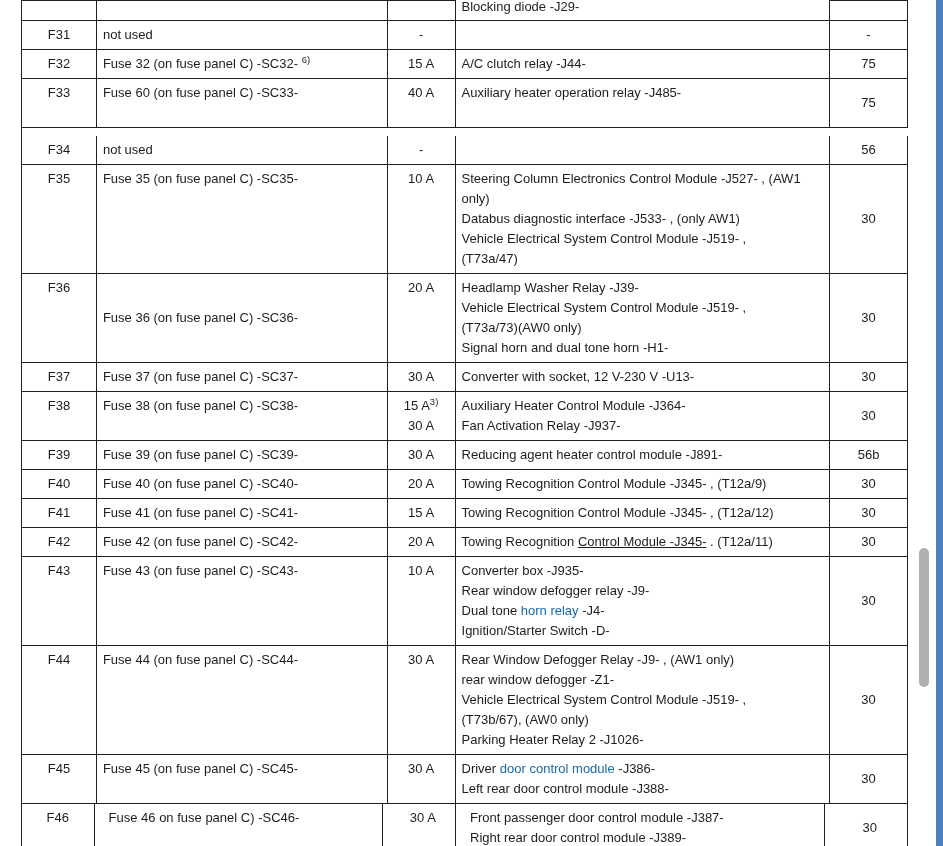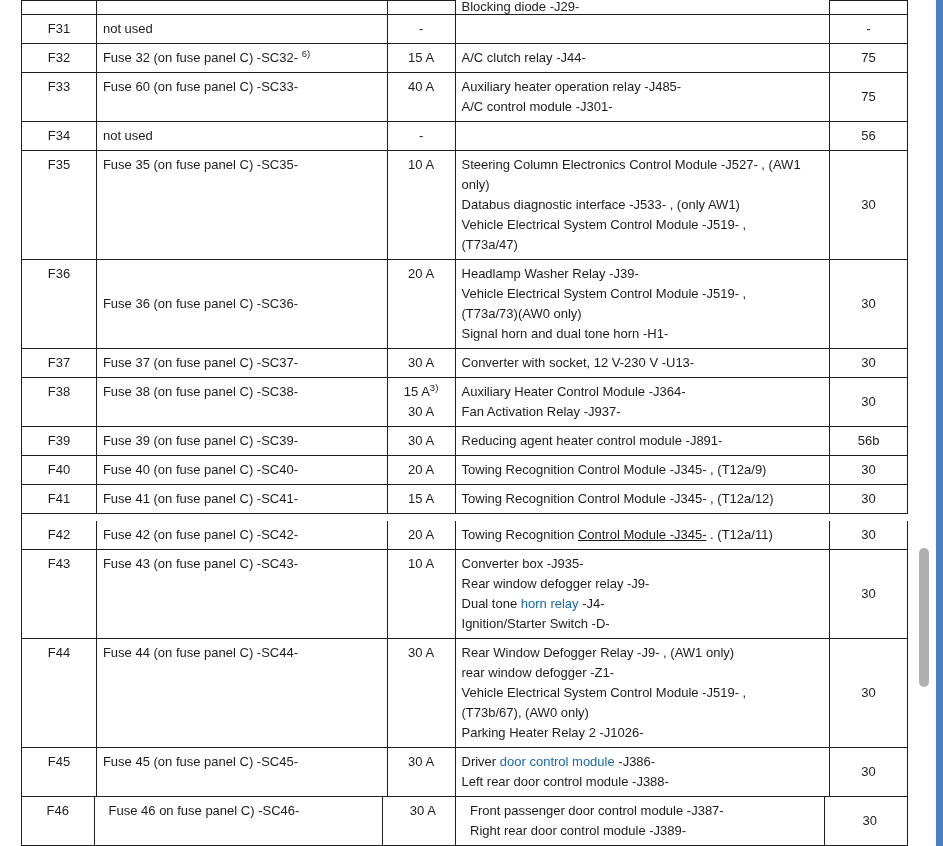--- a/index.html
+++ b/index.html
@@ -38,21 +38,21 @@
   #edge-strip {
     position:absolute; left:936px; top:0; width:7px; height:846px;
     background:var(--edge-strip,#4e7fbe);
   }
 </style>
 </head>
 <body>
 
 <div id="viewport">
   <div id="fuse-table">
-      <div class="trow clip" style="height: 15px; justify-content: space-between;">
+      <div class="trow clip" style="height: 21px; justify-content: space-between;">
         <div class="cell c-fuse"></div>
         <div class="cell c-desc"></div>
         <div class="cell c-amp"></div>
         <div class="cell c-comp">
           <div class="line"><span>Blocking diode -J29-</span></div>
         </div>
         <div class="cell c-term"></div>
       </div>
       <div class="trow" style="height: 29px;">
         <div class="cell c-fuse"><span>F31</span></div>
@@ -85,27 +85,26 @@
       <div class="trow" style="height: 49px; justify-content: space-between;">
         <div class="cell c-fuse"><span>F33</span></div>
         <div class="cell c-desc">
           <div class="line"><span>Fuse 60 (on fuse panel C) -SC33-</span></div>
         </div>
         <div class="cell c-amp">
           <div class="line"><span>40 A</span></div>
         </div>
         <div class="cell c-comp">
           <div class="line"><span>Auxiliary heater operation relay -J485-</span></div>
-          <div class="line"><span>A/C control module -J301-</span></div>
         </div>
         <div class="cell c-term">
           <span>75</span>
         </div>
       </div>
-      <div class="trow" style="height: 29px;">
+      <div class="trow" style="height: 29px; margin-top: 8px;">
         <div class="cell c-fuse"><span>F34</span></div>
         <div class="cell c-desc">
           <div class="line"><span>not used</span></div>
         </div>
         <div class="cell c-amp">
           <div class="line"><span>-</span></div>
         </div>
         <div class="cell c-comp"></div>
         <div class="cell c-term">
           <span>56</span>
@@ -218,21 +217,21 @@
         <div class="cell c-amp">
           <div class="line"><span>15 A</span></div>
         </div>
         <div class="cell c-comp">
           <div class="line"><span>Towing Recognition Control Module -J345- , (T12a/12)</span></div>
         </div>
         <div class="cell c-term">
           <span>30</span>
         </div>
       </div>
-      <div class="trow" style="height: 29px; margin-top: 7px;">
+      <div class="trow" style="height: 29px;">
         <div class="cell c-fuse"><span>F42</span></div>
         <div class="cell c-desc">
           <div class="line"><span>Fuse 42 (on fuse panel C) -SC42-</span></div>
         </div>
         <div class="cell c-amp">
           <div class="line"><span>20 A</span></div>
         </div>
         <div class="cell c-comp">
           <div class="line"><span>Towing Recognition </span><span class="u">Control Module -J345-</span><span> . (T12a/11)</span></div>
         </div>

